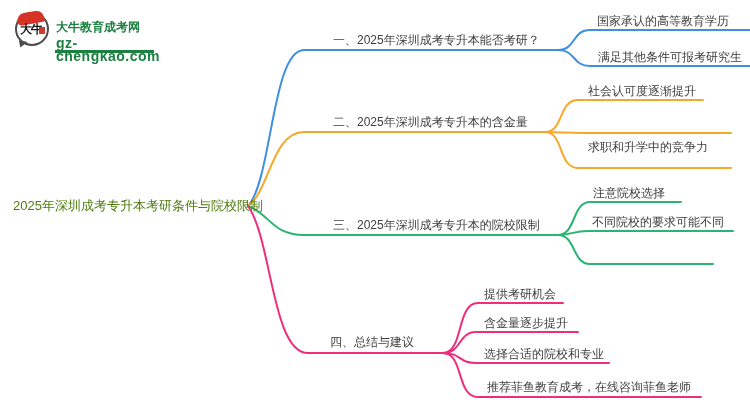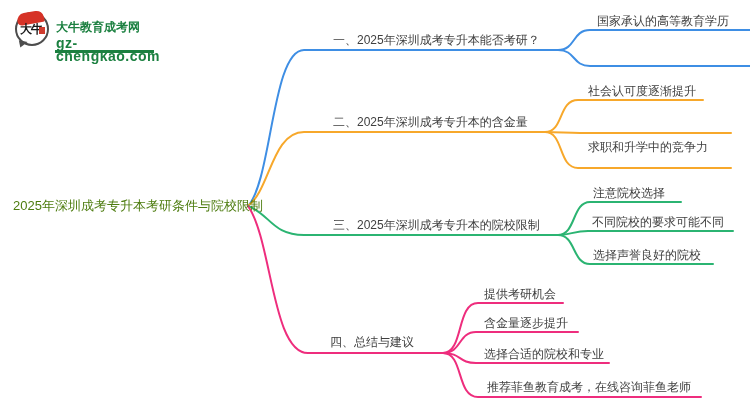--- a/index.html
+++ b/index.html
@@ -66,29 +66,29 @@
     <div class="brand-tail"></div>
     <div class="brand-name">大牛教育成考网</div>
     <div class="brand-domain">gz-chengkao.com</div>
     <div class="brand-rule"></div>
   </div>
 
   <div class="label root-label" style="left:13px;top:198px;">2025年深圳成考专升本考研条件与院校限制</div>
 
   <div class="label" style="left:333px;top:33px;">一、2025年深圳成考专升本能否考研？</div>
   <div class="label" style="left:597px;top:14px;">国家承认的高等教育学历</div>
+  <div class="label" style="left:598px;top:50px;">满足其他条件可报考研究生</div>
 
   <div class="label" style="left:333px;top:115px;">二、2025年深圳成考专升本的含金量</div>
   <div class="label" style="left:588px;top:84px;">社会认可度逐渐提升</div>
   <div class="label" style="left:588px;top:140px;">求职和升学中的竞争力</div>
 
   <div class="label" style="left:333px;top:218px;">三、2025年深圳成考专升本的院校限制</div>
   <div class="label" style="left:593px;top:186px;">注意院校选择</div>
   <div class="label" style="left:592px;top:215px;">不同院校的要求可能不同</div>
-  <div class="label" style="left:593px;top:248px;">选择声誉良好的院校</div>
 
   <div class="label" style="left:330px;top:335px;">四、总结与建议</div>
   <div class="label" style="left:484px;top:287px;">提供考研机会</div>
   <div class="label" style="left:484px;top:316px;">含金量逐步提升</div>
   <div class="label" style="left:484px;top:347px;">选择合适的院校和专业</div>
   <div class="label" style="left:487px;top:380px;">推荐菲鱼教育成考，在线咨询菲鱼老师</div>
 
 </div>
 
 </body></html>

